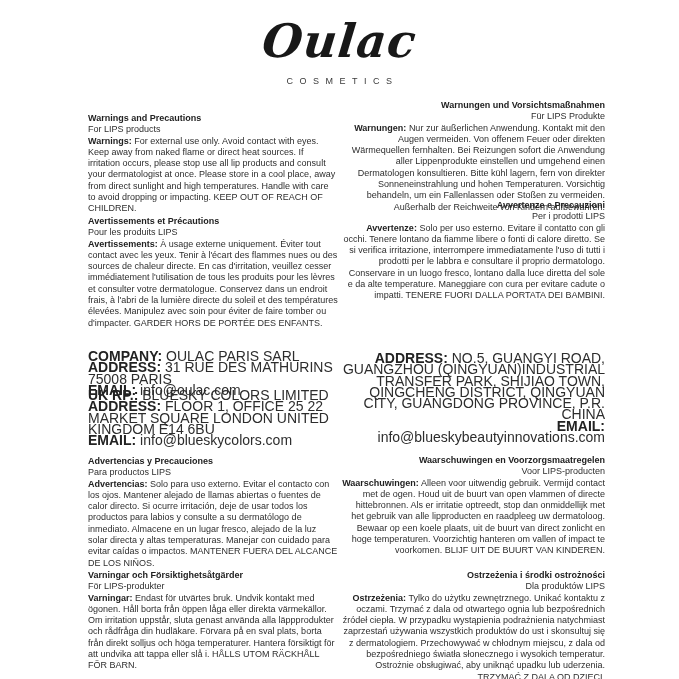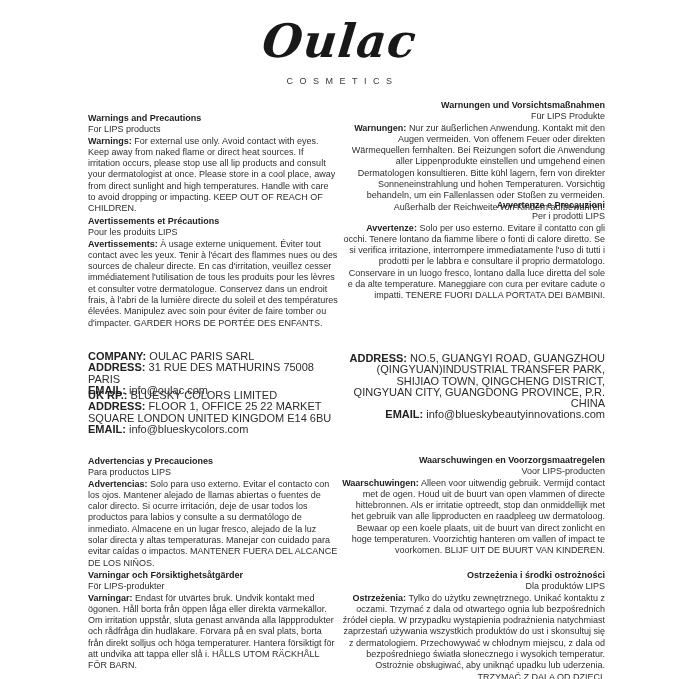--- a/index.html
+++ b/index.html
@@ -19,21 +19,21 @@
     font-weight:400;text-indent:6px;
   }
   
   .sec{position:absolute;font-size:9px;line-height:11.3px;color:#2e2e2e;}
   .col-l{left:88px;width:250px;}
   .col-r{left:342px;width:263px;text-align:right;}
   .sec .t{font-weight:bold;color:#222;}
   .sec p{margin:0;}
   b{color:#222;}
   .entry{margin:0;}
-  .blk{position:absolute;font-size:11px;line-height:11.3px;}
+  .blk{position:absolute;font-size:14px;line-height:11.3px;}
 </style>
 </head>
 <body>
 
 <div class="page">
 
   <header class="brand">
     <div class="brand-logo">Oulac</div>
     <div class="brand-sub">COSMETICS</div>
   </header>

